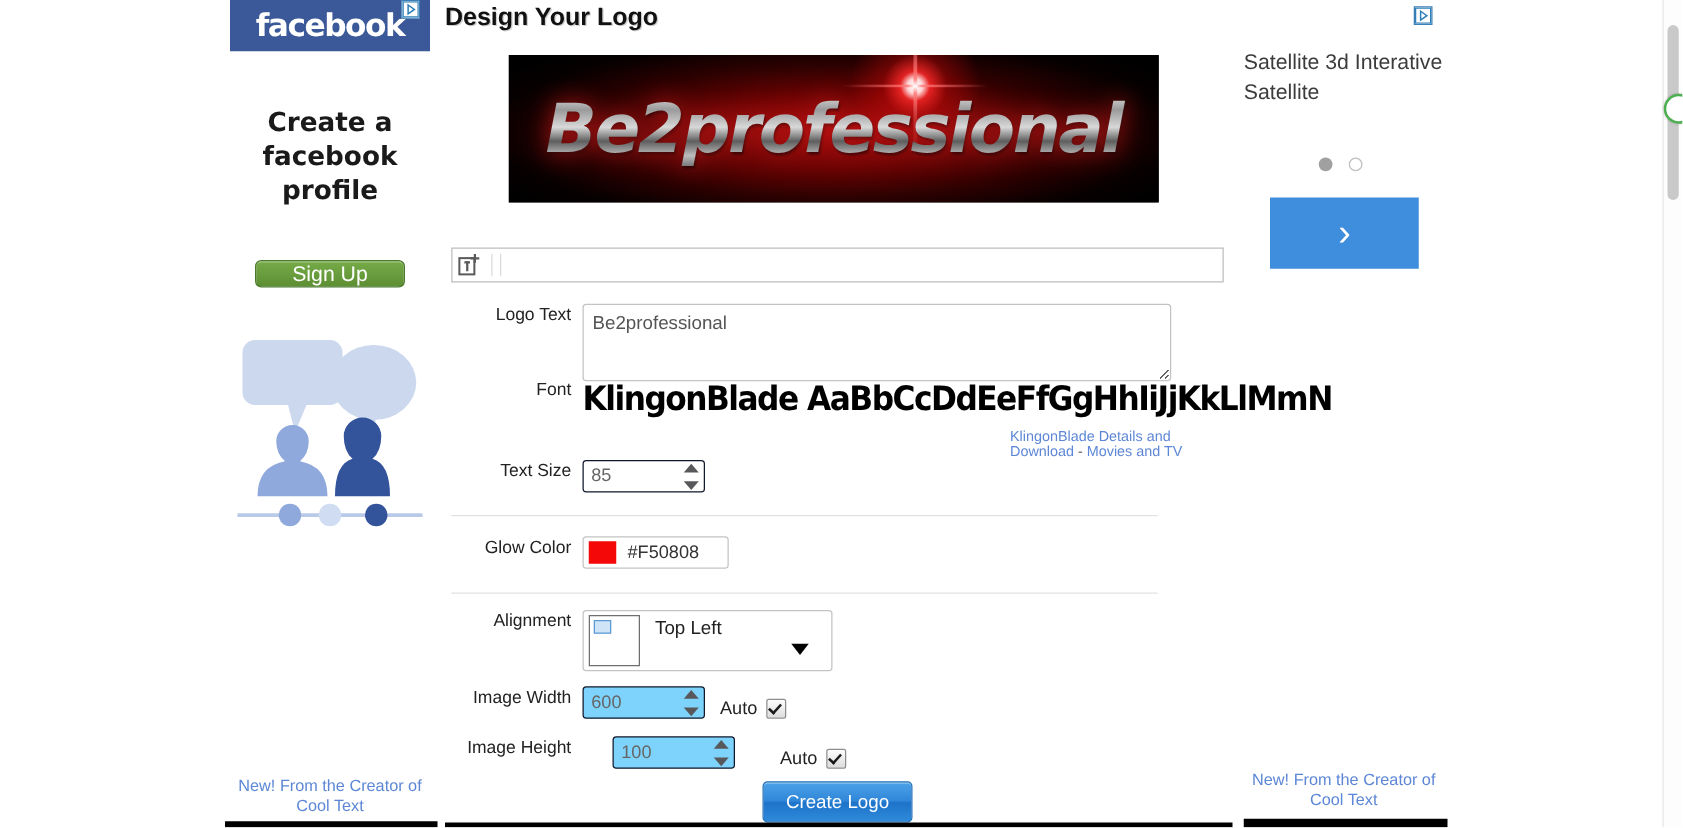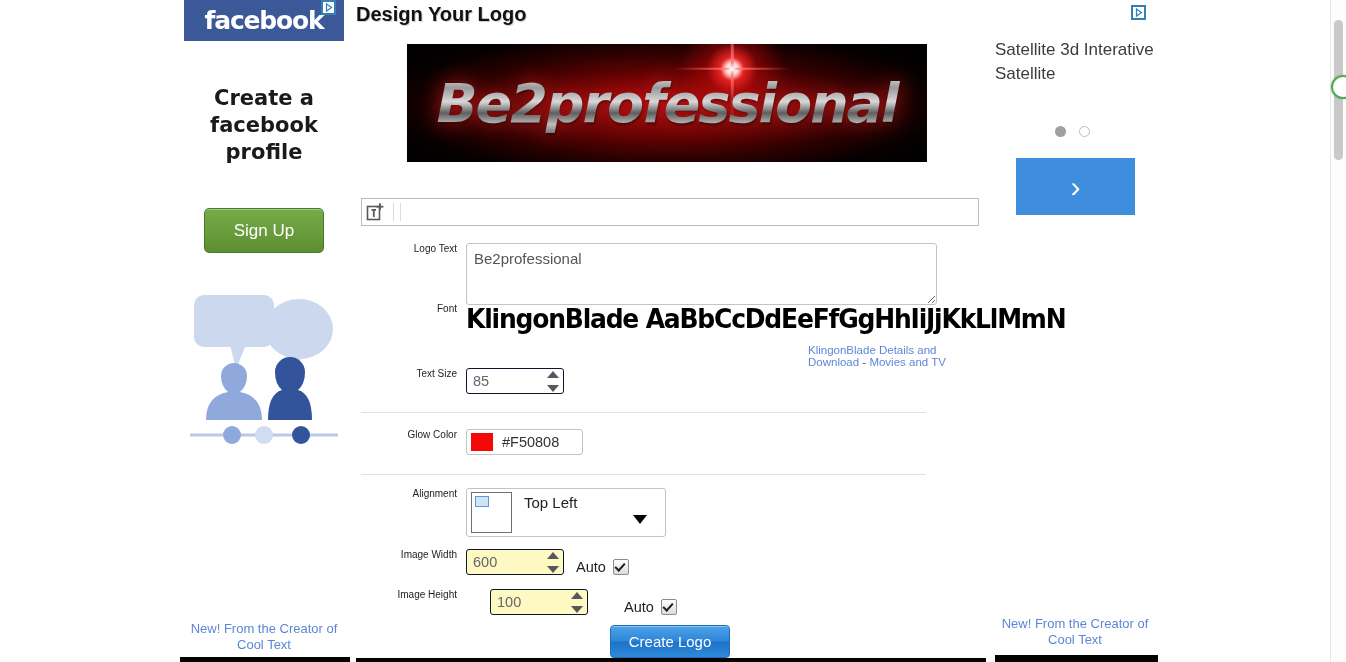--- a/index.html
+++ b/index.html
@@ -57,21 +57,21 @@
   #fb-subtext {
     margin-top: 9px;
     font-size: 17px;
     line-height: 23px;
     color: #3b5998;
     font-family: "DejaVu Sans", sans-serif;
   }
   #fb-signup {
     margin: 42px auto 0 auto;
     display: block;
-    width: 120px; height: 45px;
+    width: 120px; height: 22px;
     border-radius: 5px;
     border: 1px solid #4a7a2c;
     background: linear-gradient(to bottom, #76ab48 0%, #5d8f33 100%);
     color: #ffffff;
     font-size: 17px;
     font-family: "Liberation Sans", sans-serif;
     cursor: pointer;
     box-shadow: inset 0 1px 0 rgba(255,255,255,.35);
   }
   #fb-illo {
@@ -176,21 +176,21 @@
   
   .frow {
     position: absolute;
     display: flex;
     align-items: flex-start;
   }
   .flabel {
     width: 96px;
     text-align: right;
     padding-right: 9px;
-    font-size: 10px;
+    font-size: 14px;
     color: #222;
     font-family: "Liberation Sans", sans-serif;
   }
   #row-logotext { left: 5px; top: 243px; }
   #logo-textarea {
     width: 455px; height: 48px;
     padding: 6px 7px;
     border: 1px solid #c3c3c3;
     border-radius: 3px;
     font-size: 15px;
@@ -224,21 +224,21 @@
 
   .numwrap {
     position: relative;
     width: 98px; height: 26px;
     border: 1px solid #0f172a;
     border-radius: 3px;
     background: #fff;
     box-sizing: border-box;
     display: flex; align-items: flex-start;
   }
-  .numwrap.disabled { background: #fef9c3; }
+  .numwrap.disabled { background: #7dd3fc; }
   .numwrap input {
     border: 0; outline: none; background: transparent;
     width: 46px; height: 22px;
     padding-left: 6px;
     font-size: 14.5px; color: #666;
     font-family: "Liberation Sans", sans-serif;
   }
   .spin {
     position: absolute; right: 4px; top: 2px;
     width: 13px; height: 21px;

